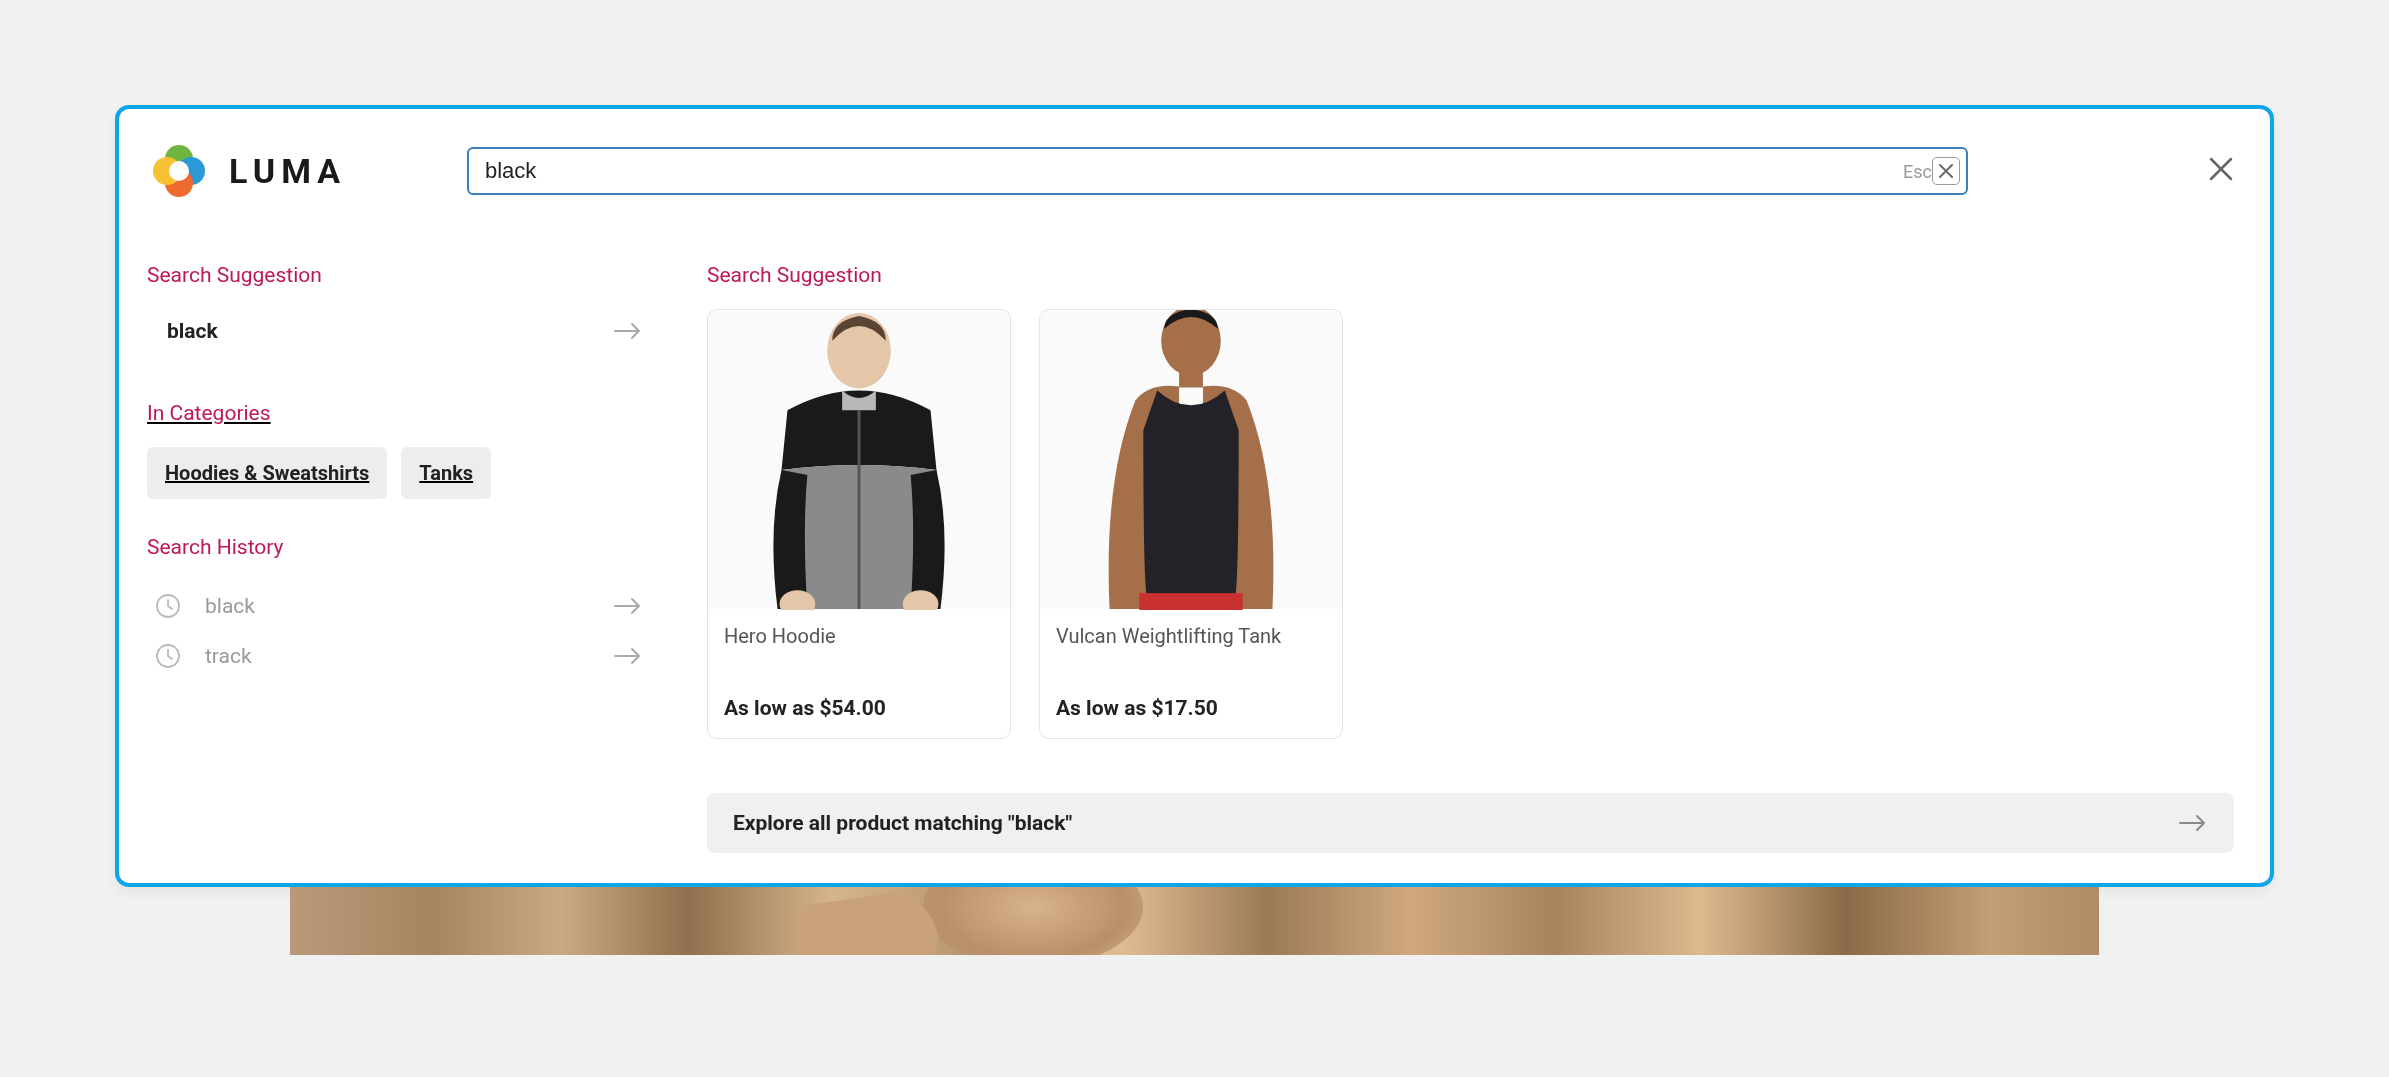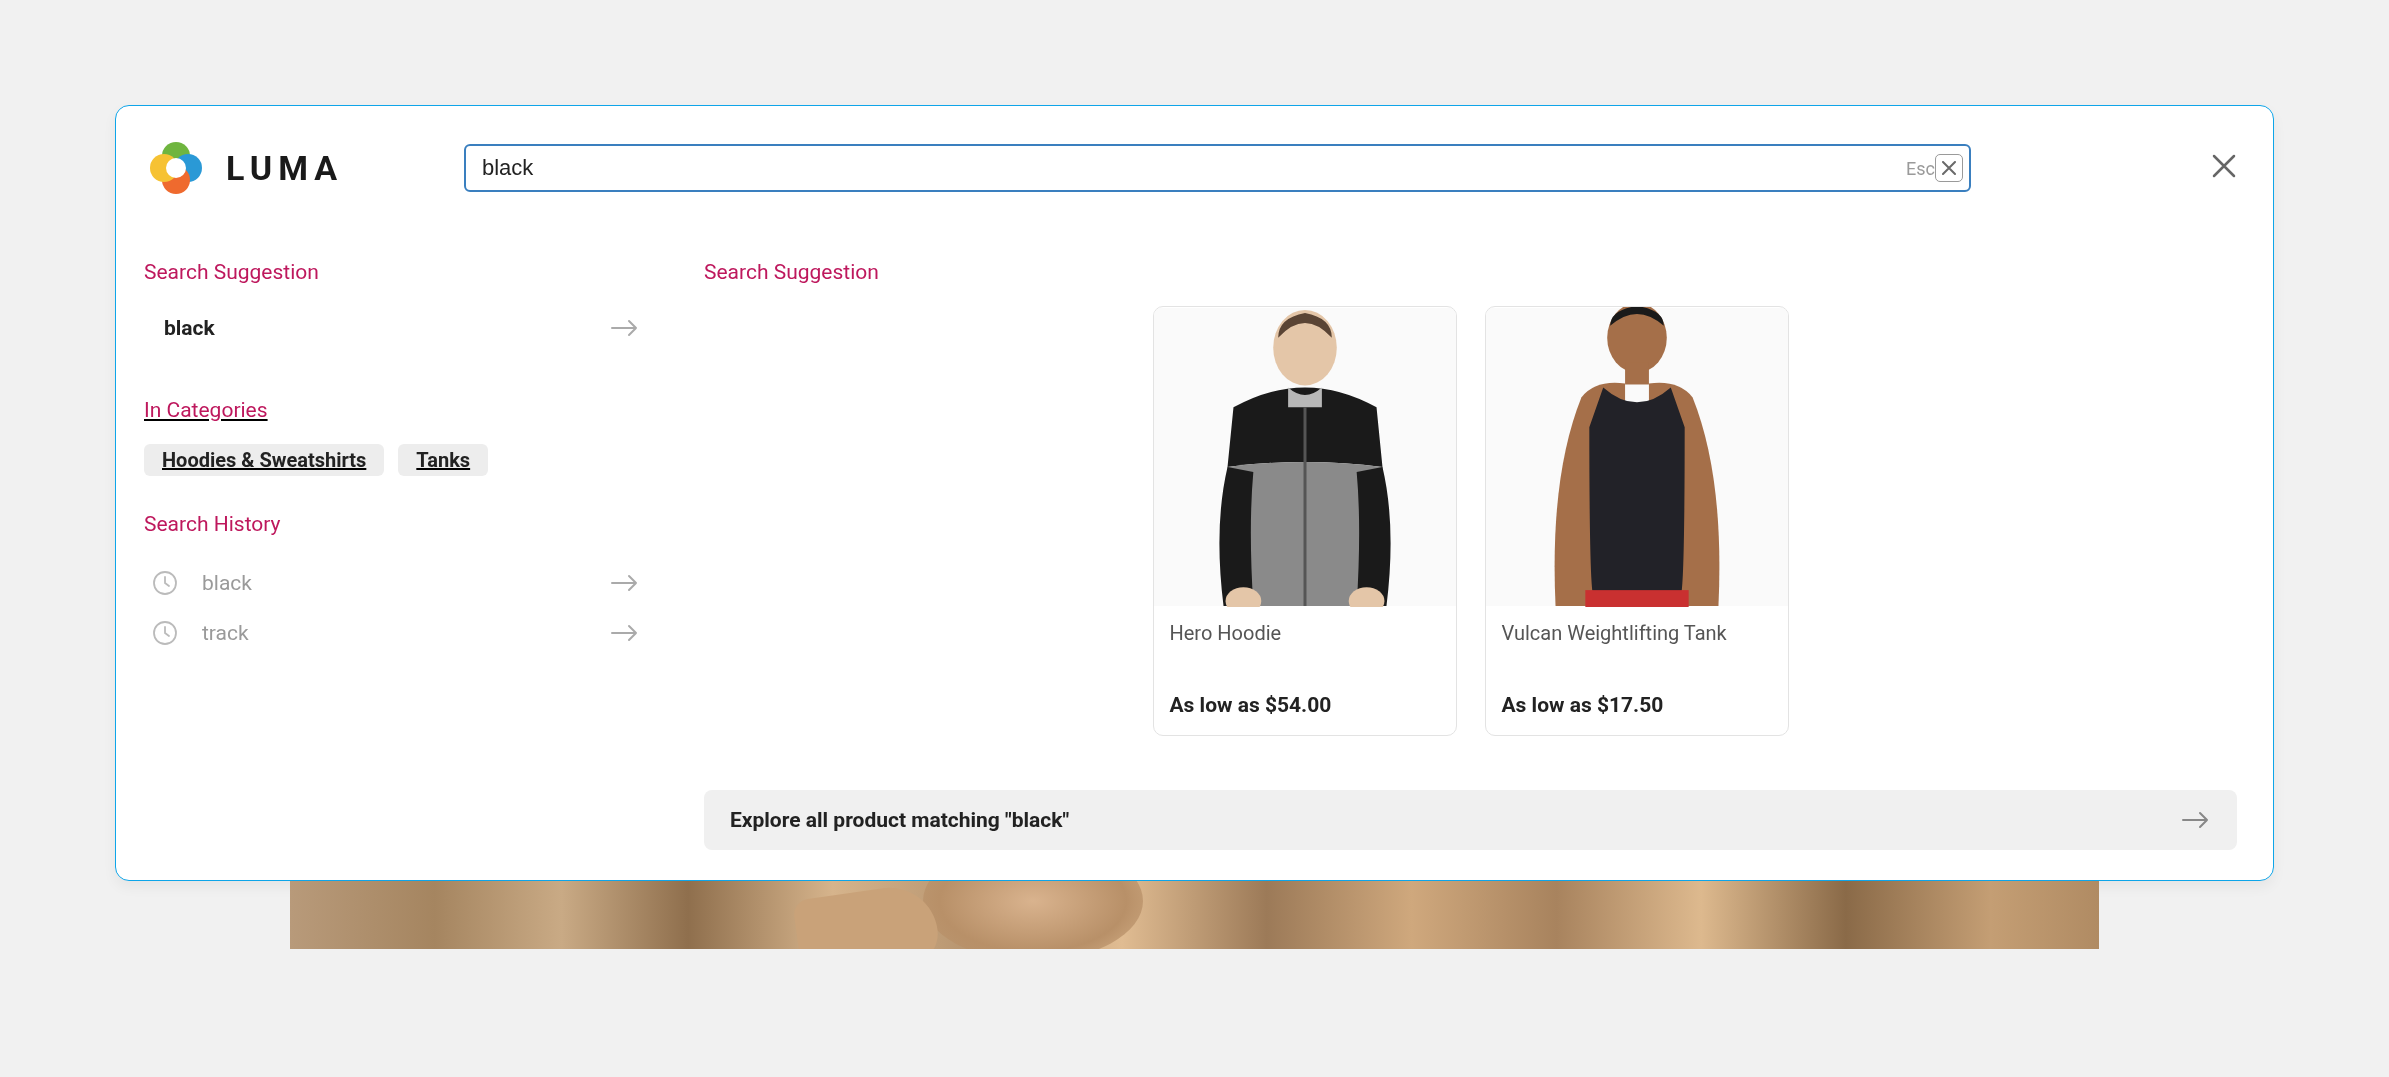--- a/index.html
+++ b/index.html
@@ -10,21 +10,21 @@
     height: 1077px;
     overflow: hidden;
     transform-origin: top left;
   }
   .page {
     padding: 105px 115px 0 115px;
     position: relative;
   }
   .card {
     background: #fff;
-    border: 1px solid #0ea5e9;
+    border: 4px solid #0ea5e9;
     border-radius: 14px;
     box-shadow: 0 6px 14px rgba(0,0,0,0.05);
     padding: 30px 36px 30px 28px;
     position: relative;
     overflow: visible;
   }
   .top-row {
     display: flex;
     align-items: center;
     gap: 40px;
@@ -116,21 +116,21 @@
   .arrow-icon { color: #aaa; }
   .cat-section { margin-top: 48px; text-decoration: underline; }
   .chips {
     display: flex;
     gap: 14px;
     flex-wrap: wrap;
   }
   .chip {
     background: #ededed;
     border-radius: 6px;
-    padding: 4px 18px;
+    padding: 14px 18px;
     font-size: 20px;
     font-weight: 700;
     color: #222;
     cursor: pointer;
   }
   .history-section { margin-top: 36px; }
   .history-row {
     display: flex;
     align-items: center;
     justify-content: space-between;
@@ -147,21 +147,20 @@
     font-size: 21px;
     color: #9a9a9a;
   }
   .main {
     flex: 1;
   }
   .product-grid {
     display: flex;
     gap: 28px;
     margin-top: 22px;
-    justify-content: center;
   }
   .product-card {
     width: 304px;
     border: 1.5px solid #e3e3e3;
     border-radius: 10px;
     overflow: hidden;
     cursor: pointer;
     background: #fff;
   }
   .product-img {

